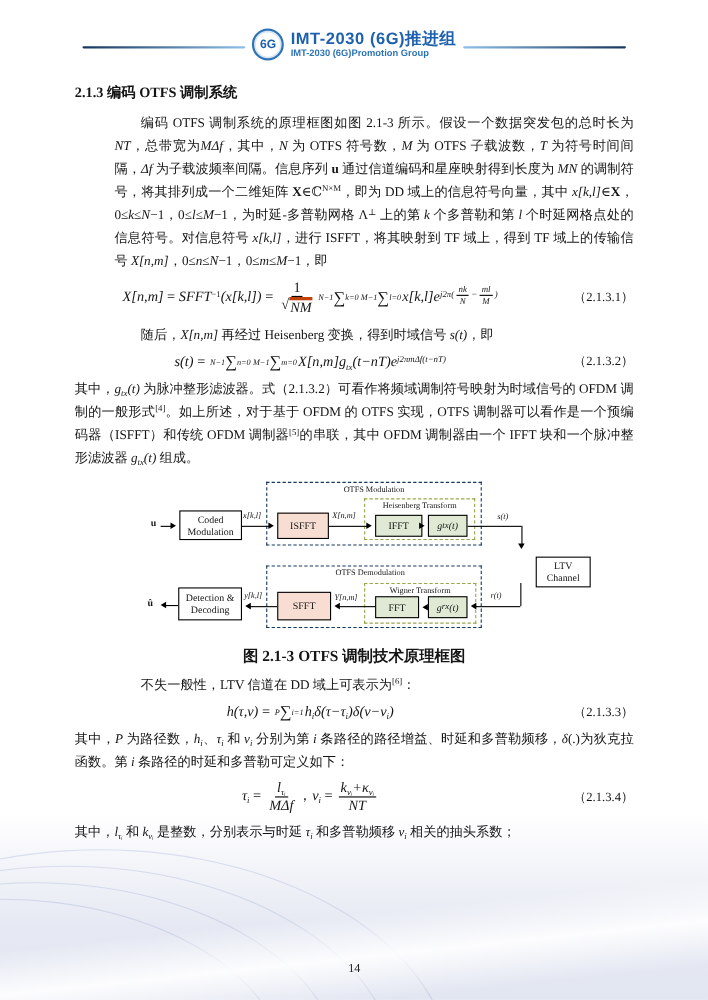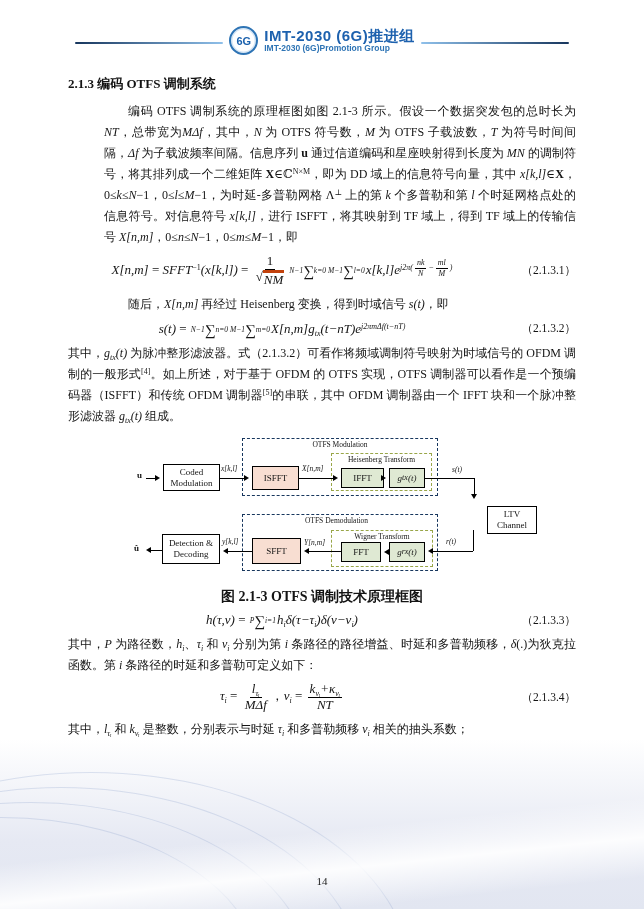--- a/index.html
+++ b/index.html
@@ -189,20 +189,21 @@
       <div class="box pink" style="left:120px;top:101px;width:49px;height:26px;">SFFT</div>
       <div class="slabel" style="left:90px;top:100px;">y[k,l]</div>
       <div class="arrow l" style="left:93px;top:114px;width:27px;"></div>
       <div class="box" style="left:30px;top:97px;width:58px;height:30px;">Detection &amp;
 Decoding</div>
       <div class="arrow l" style="left:16px;top:113px;width:14px;"></div>
       <div class="blabel" style="left:2px;top:106px;">û</div>
     </div>
     <div class="fig-caption">图 2.1-3 OTFS 调制技术原理框图</div>
 
+    <p class="body-text indent mt6">不失一般性，LTV 信道在 DD 域上可表示为<span class="seg-sup">[6]</span>：</p>
 
     <div class="equation">
       <span class="eq-body"><span class="seg-i">h(τ,ν)</span> = <span class="sig">
             <span class="lim">P</span>
             <span class="gl">∑</span>
             <span class="lim">i=1</span>
           </span><span class="seg-i">h</span><span class="seg-isub">i</span><span class="seg-i">δ(τ−τ</span><span class="seg-isub">i</span><span class="seg-i">)δ(ν−ν</span><span class="seg-isub">i</span><span class="seg-i">)</span></span>
       <span class="eq-num">（2.1.3.3）</span>
     </div>
 

